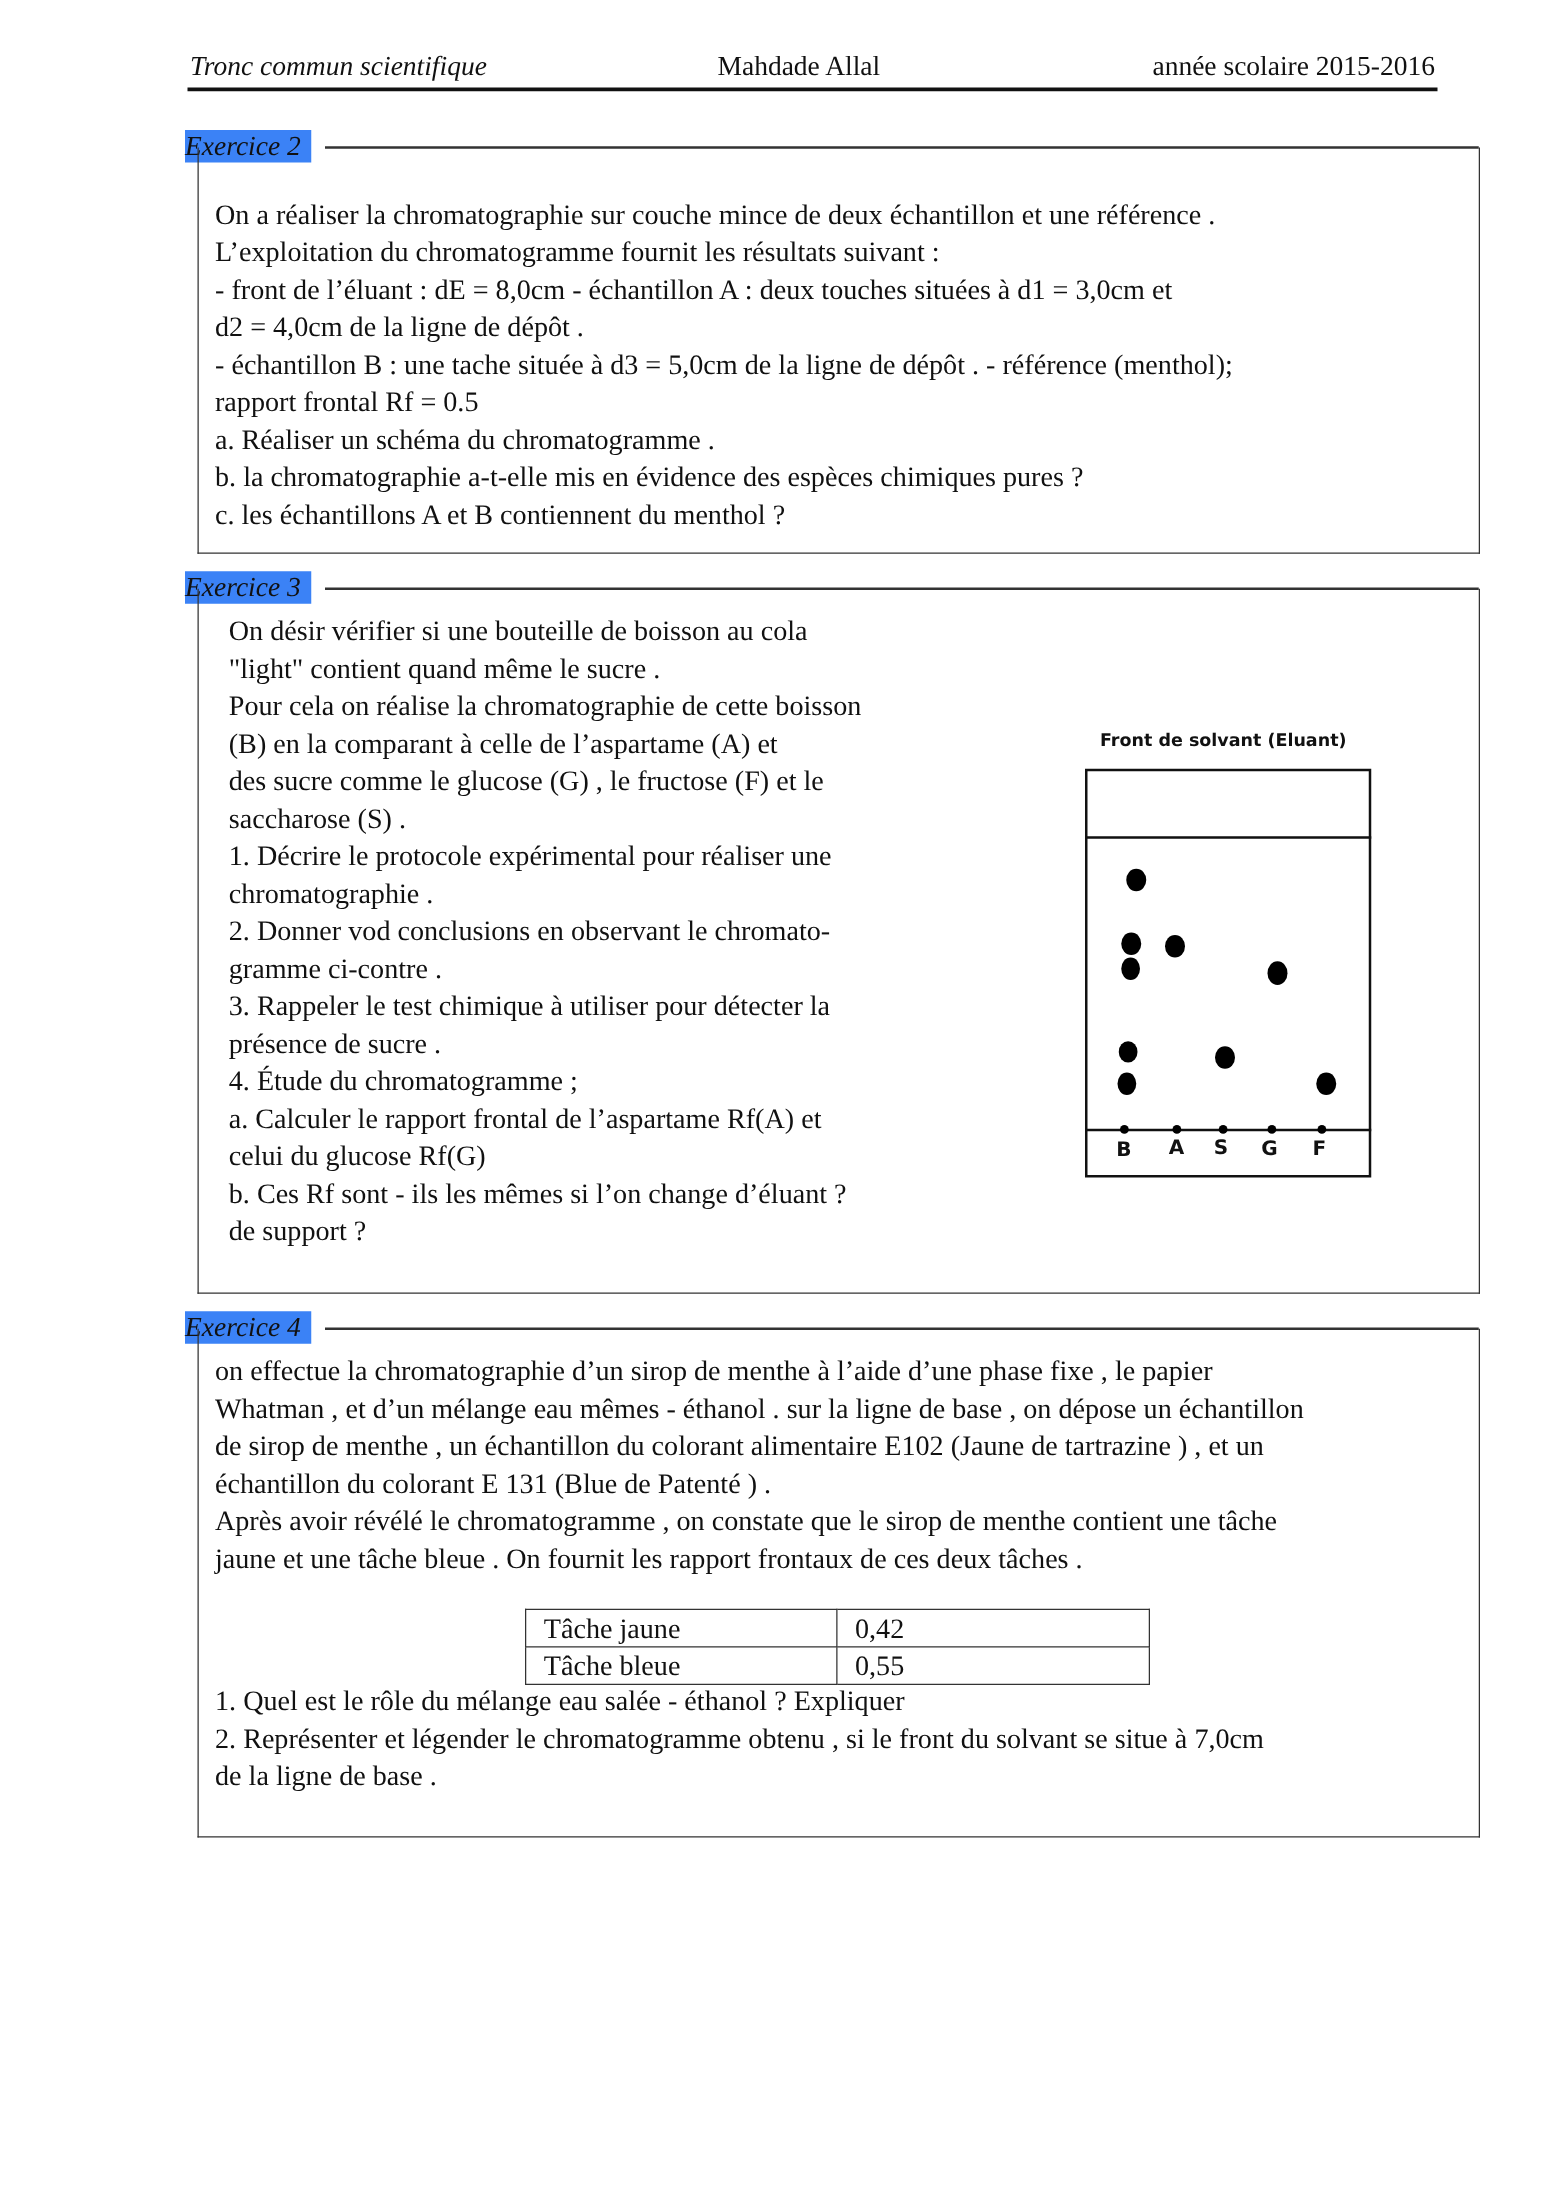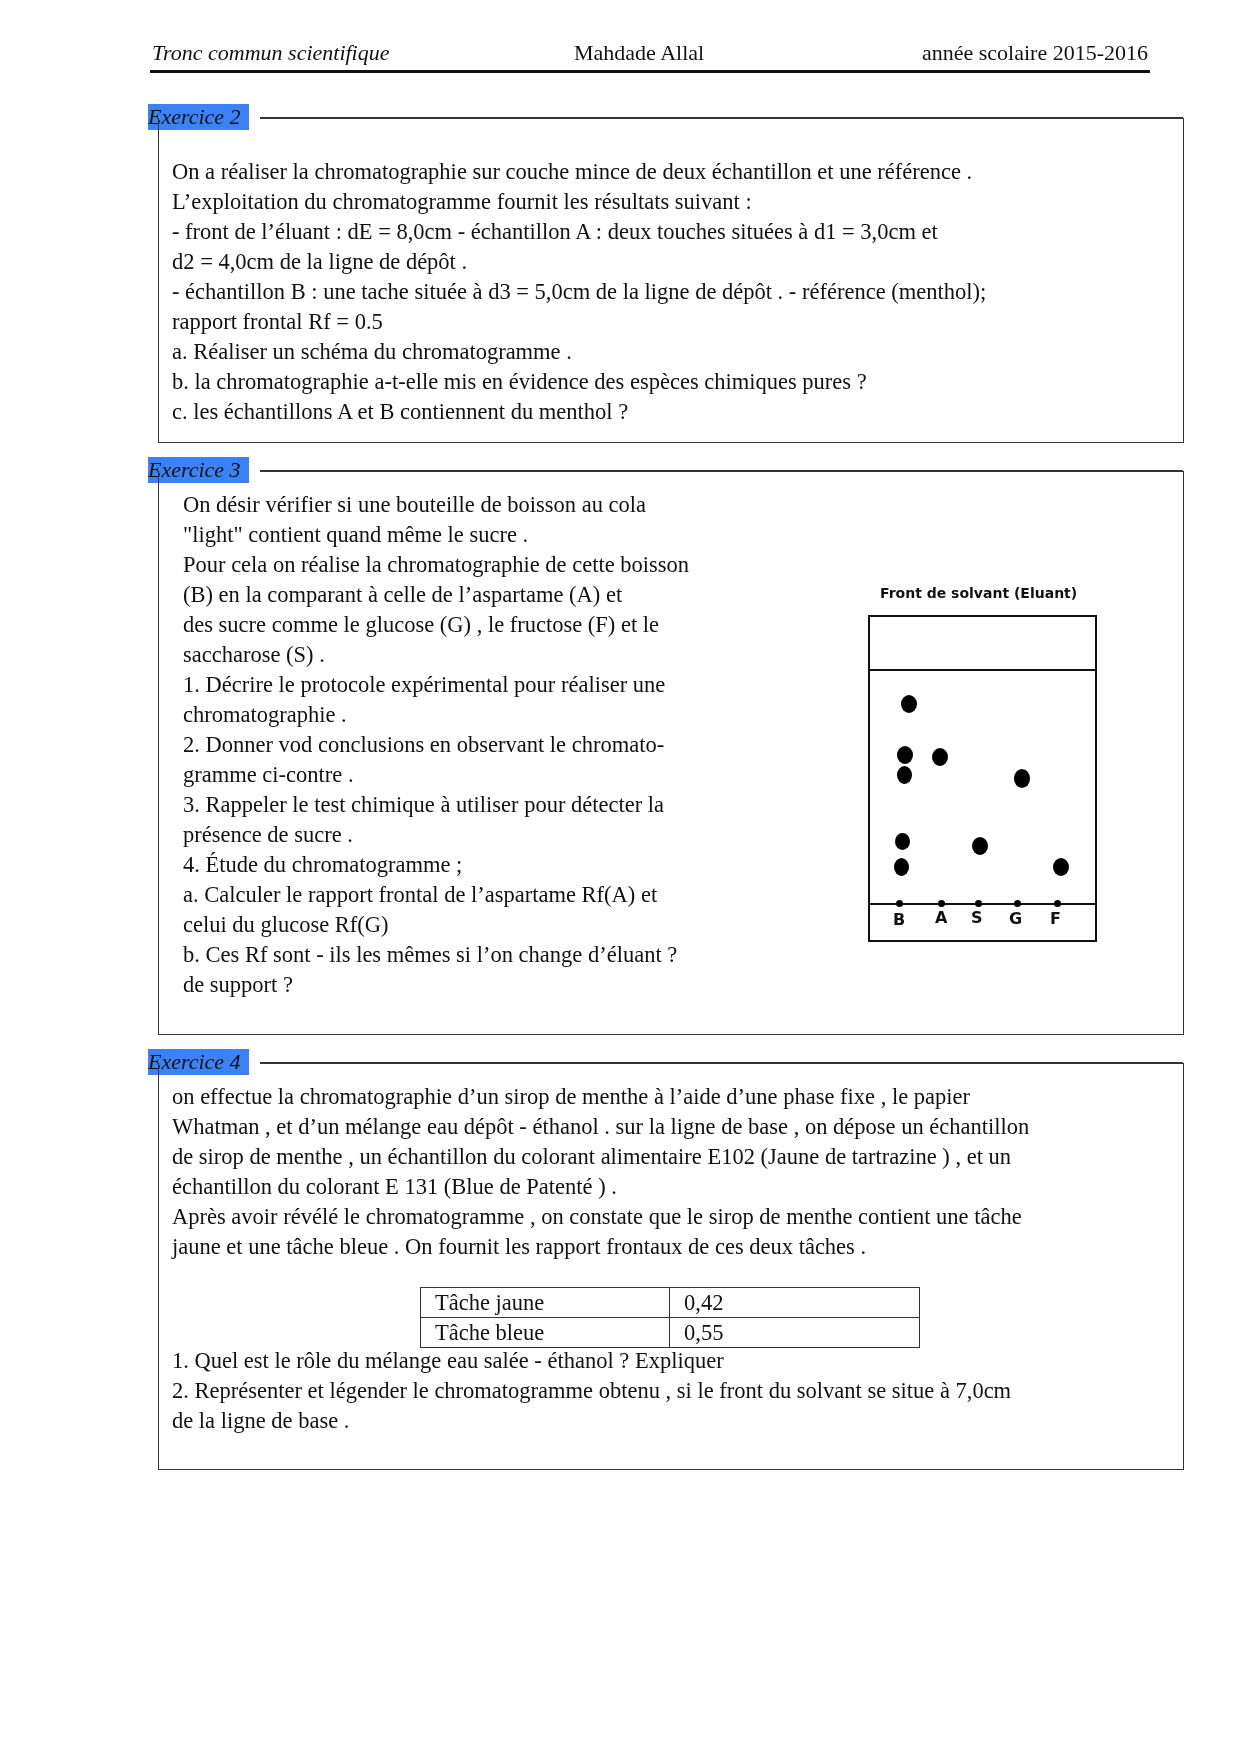--- a/index.html
+++ b/index.html
@@ -96,21 +96,21 @@
   <span class="lbl" style="left:971px; top:908px;">S</span>
   <span class="lbl" style="left:1009px; top:909px;">G</span>
   <span class="lbl" style="left:1050px; top:909px;">F</span>
 </div>
 
 <div class="ex-rule" style="left:260px; top:1062px; width:923px;"></div>
 <span class="ex-title" style="left:148px; top:1049px;">Exercice 4</span>
 <div class="box" style="left:158px; top:1063px; width:1026px; height:407px;"></div>
 <div class="txt" style="left:172px; top:1082px; width:1000px;">
   <p>on effectue la chromatographie d’un sirop de menthe à l’aide d’une phase fixe , le papier</p>
-  <p>Whatman , et d’un mélange eau dépôt - éthanol . sur la ligne de base , on dépose un échantillon</p>
+  <p>Whatman , et d’un mélange eau mêmes - éthanol . sur la ligne de base , on dépose un échantillon</p>
   <p>de sirop de menthe , un échantillon du colorant alimentaire E102 (Jaune de tartrazine ) , et un</p>
   <p>échantillon du colorant E 131 (Blue de Patenté ) .</p>
   <p>Après avoir révélé le chromatogramme , on constate que le sirop de menthe contient une tâche</p>
   <p>jaune et une tâche bleue . On fournit les rapport frontaux de ces deux tâches .</p>
 </div>
 <table class="rf" style="left:420px; top:1287px; width:500px;">
   <tbody>
       <tr>
     <td style="width:220px;">Tâche jaune</td>
     <td>0,42</td>

